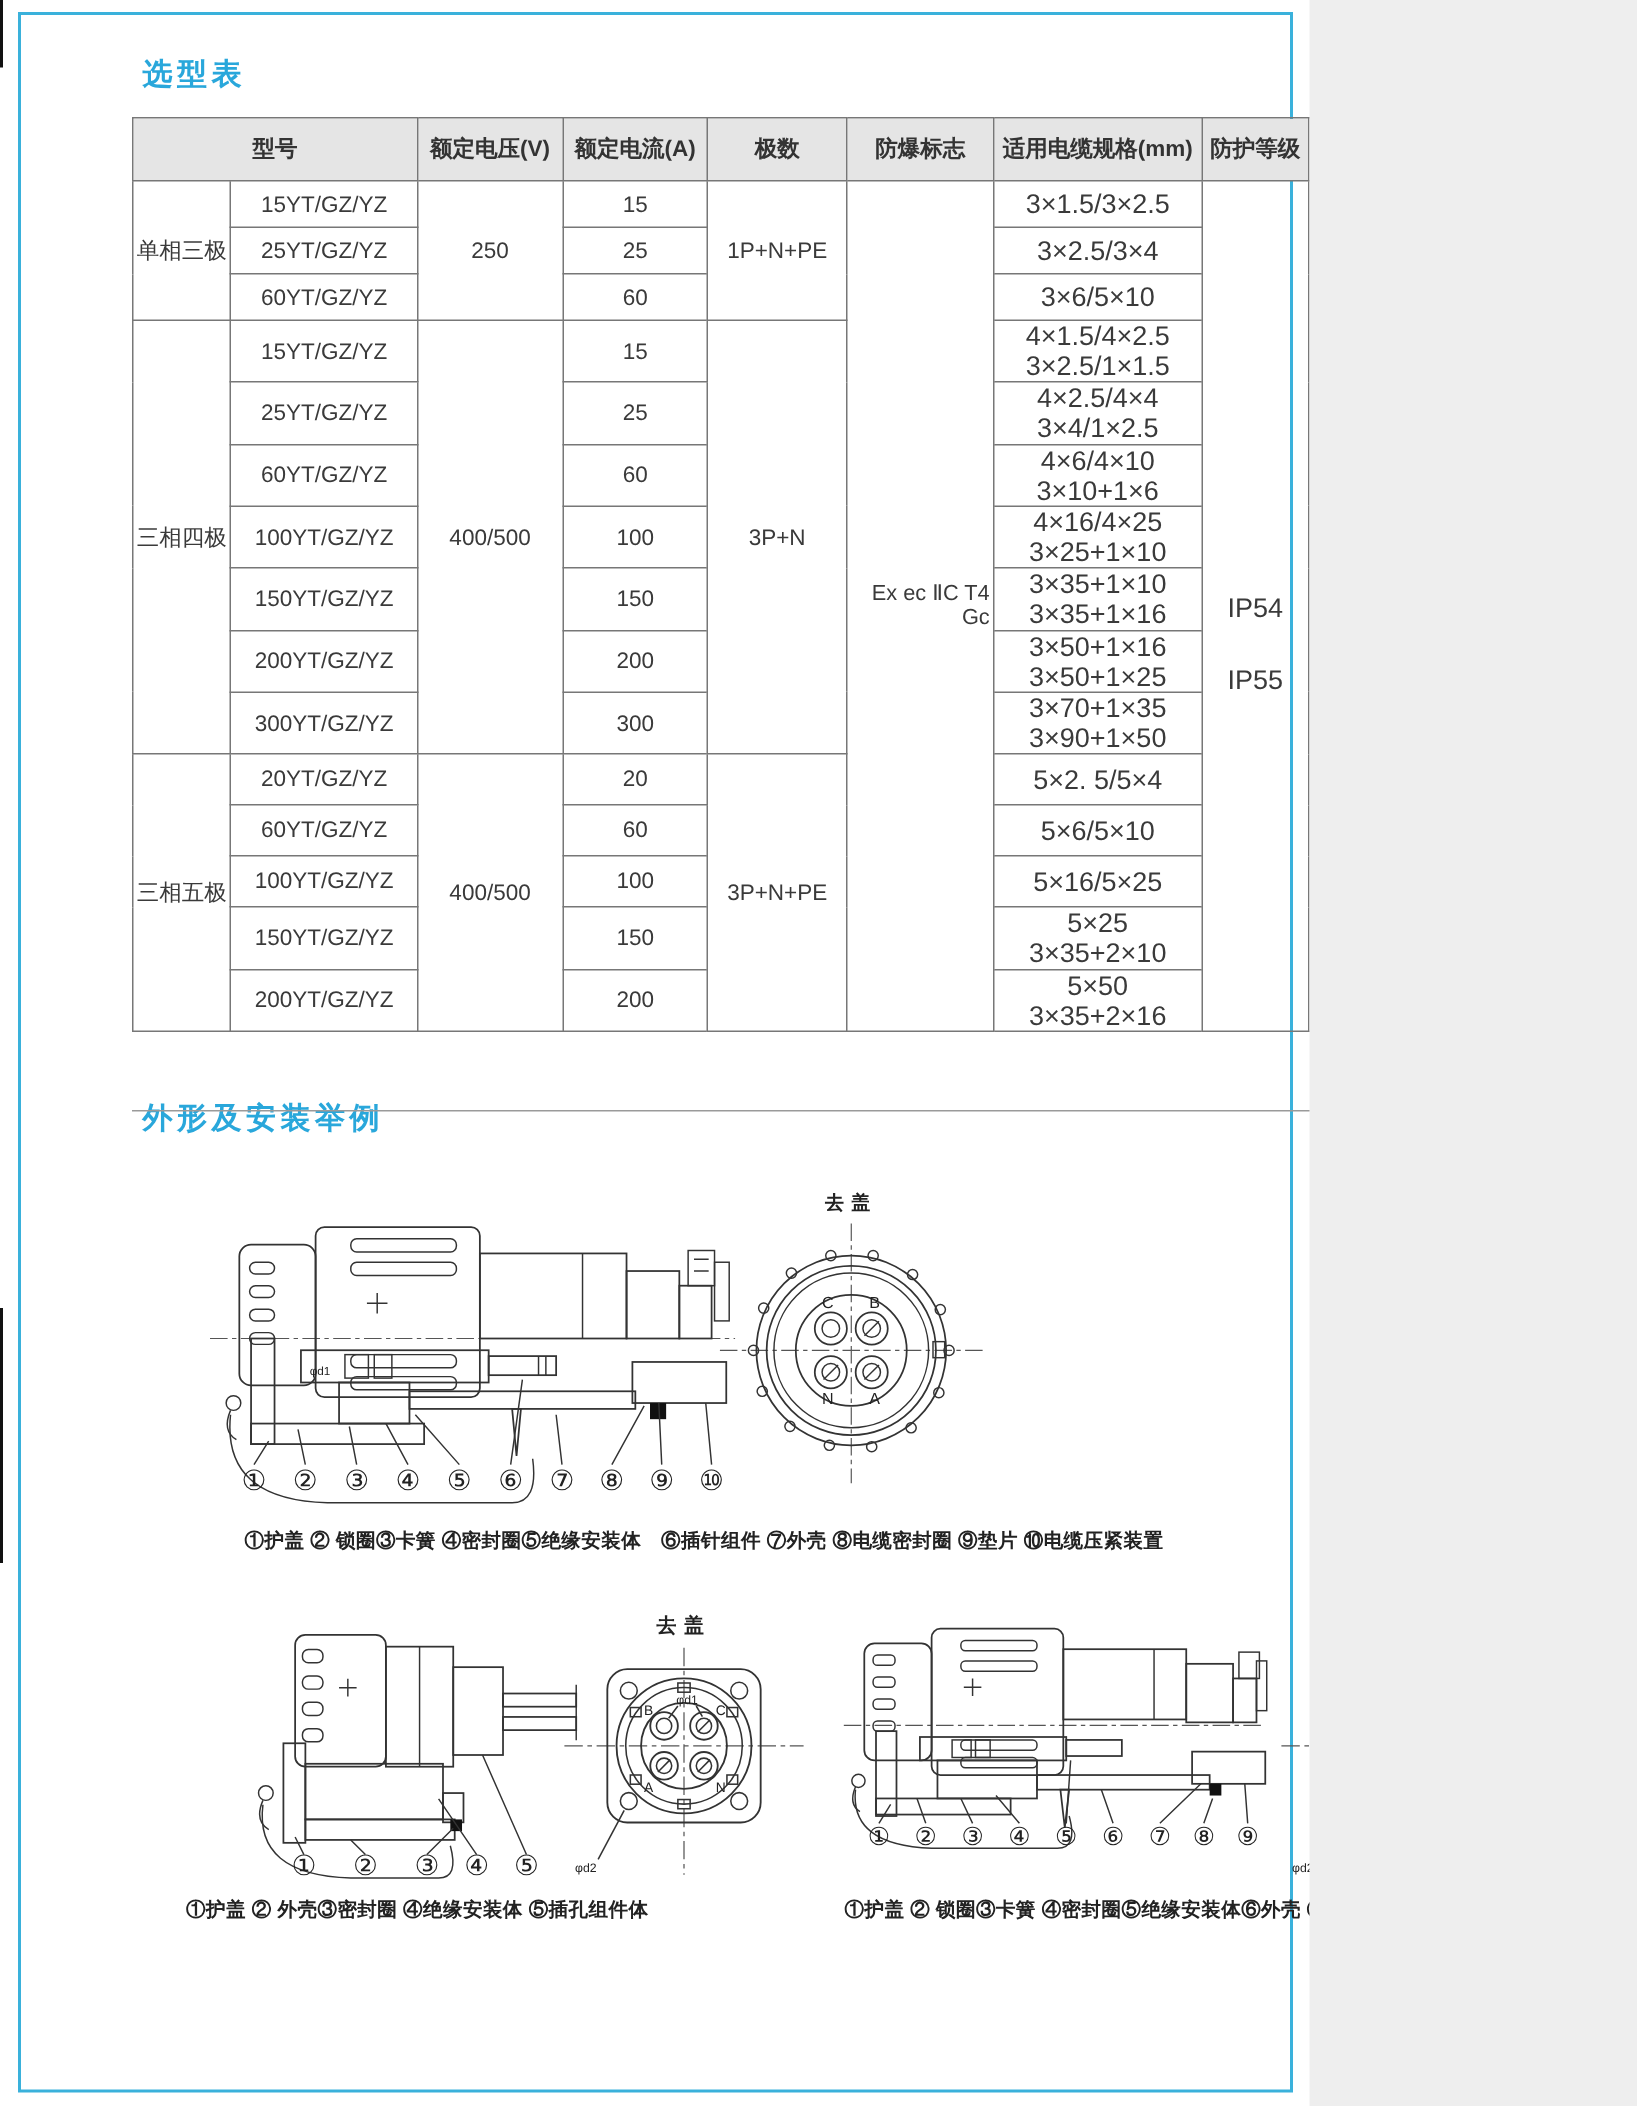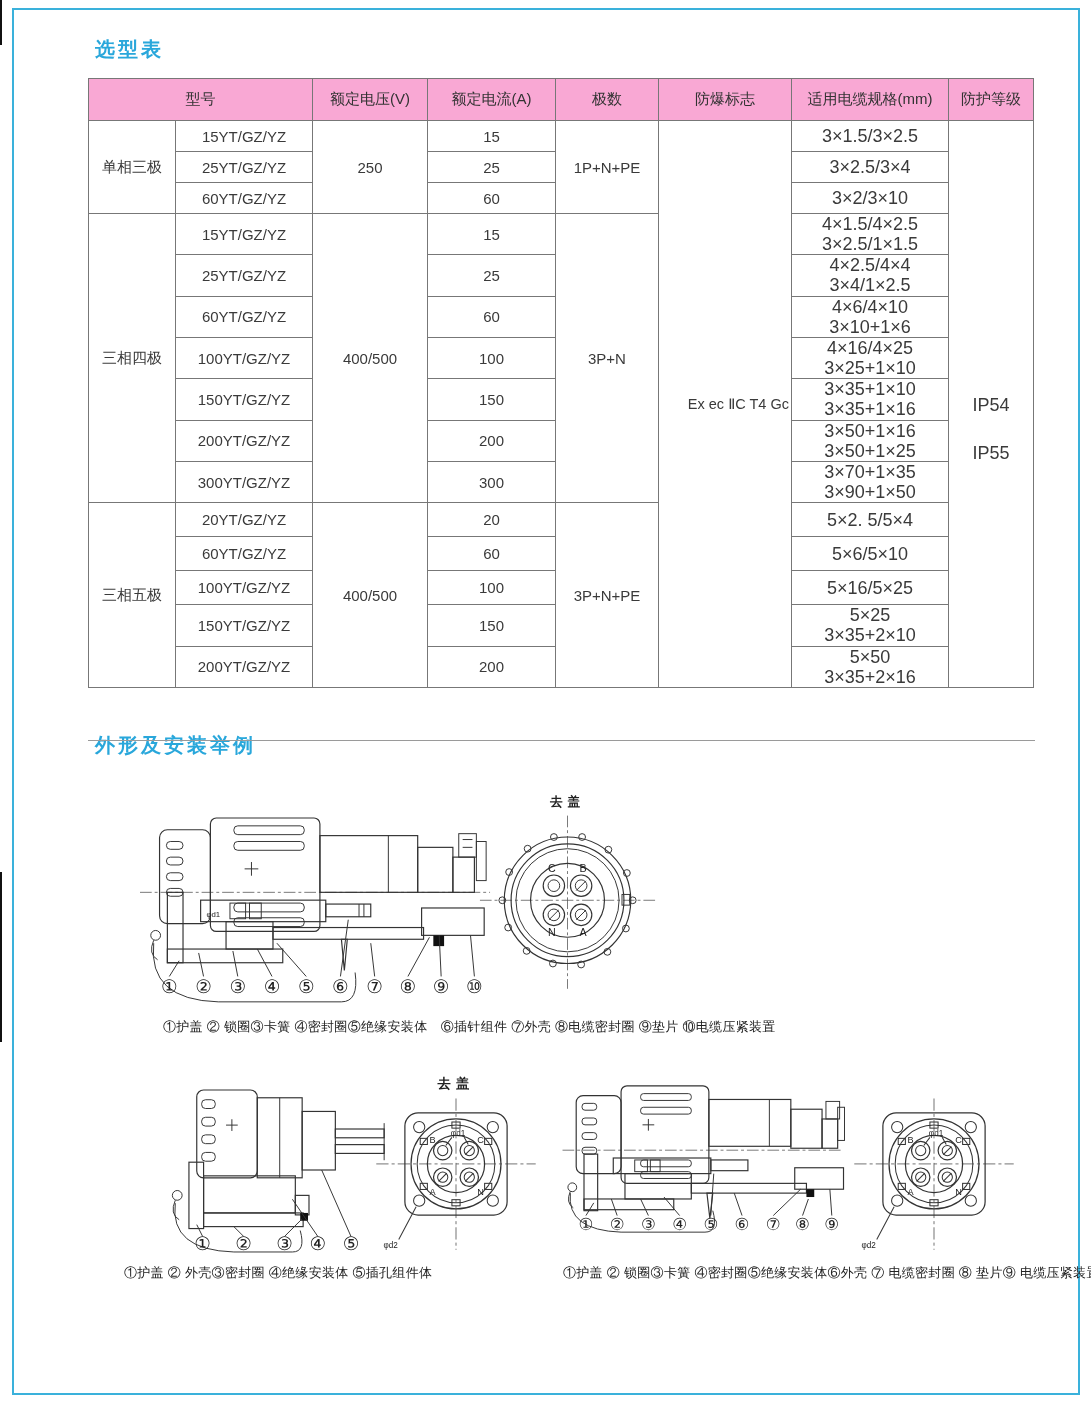--- a/index.html
+++ b/index.html
@@ -1,31 +1,31 @@
 <!DOCTYPE html>
 <html><head>
 <meta charset="utf-8">
 <style>
   html,body{margin:0;padding:0;background:#eee;}
-  .page{position:relative;width:1091px;height:1404px;background:#fff;overflow:hidden;
+  .page{position:relative;width:873px;height:1404px;background:#fff;overflow:hidden;
         font-family:"Liberation Sans",sans-serif;color:#333;}
   .frame{position:absolute;left:12px;top:8px;right:11px;bottom:9px;border:2px solid #3ab1db;}
   .edge-mark{position:absolute;background:#111;}
   .sec-title{position:absolute;color:#29a7db;font-size:20px;font-weight:bold;letter-spacing:3px;}
   .rule{position:absolute;height:1px;background:#9a9a9a;}
   table.tbl{position:absolute;left:88px;top:78px;border-collapse:collapse;table-layout:fixed;}
   .tbl td,.tbl th{border:1px solid #777;text-align:center;vertical-align:middle;
         font-size:15px;color:#3a3a3a;padding:0 2px;overflow:hidden;}
-  .tbl thead th{background:#f9a8d4;font-weight:normal;color:#333;}
+  .tbl thead th{background:#e5e5e5;font-weight:bold;color:#333;}
   tr.hr{height:42px;} tr.r31{height:31px;} tr.r34{height:34px;}
   td.cable{font-size:18px;line-height:1.12;margin-top:12px;}
   td.exmark{font-size:14.5px;text-align:right;}
   td.ip .ip-line{position:relative;top:26px;margin:27px 0;font-size:18px;}
   .fig{position:absolute;}
-  .legend{position:absolute;font-size:13px;font-weight:normal;color:#222;white-space:nowrap;letter-spacing:0.3px;}
+  .legend{position:absolute;font-size:13px;font-weight:bold;color:#222;white-space:nowrap;letter-spacing:0.3px;}
   svg .ln{fill:none;stroke:#333;stroke-width:1.2;}
   svg .lnt{fill:none;stroke:#333;stroke-width:1;}
   svg .cl{fill:none;stroke:#555;stroke-width:0.8;stroke-dasharray:12 3 3 3;}
   svg .co{font-size:19px;fill:#222;text-anchor:middle;font-family:"Liberation Sans",sans-serif;}
   svg .co2{font-size:17px;fill:#222;text-anchor:middle;font-family:"Liberation Sans",sans-serif;}
   svg .lab{fill:#222;text-anchor:middle;font-family:"Liberation Sans",sans-serif;}
   svg .dim{font-size:8px;fill:#222;text-anchor:middle;font-family:"Liberation Sans",sans-serif;}
   svg .cap{font-size:13px;font-weight:bold;letter-spacing:5px;fill:#222;text-anchor:middle;}
 </style>
 </head>
@@ -82,21 +82,21 @@
         <td>25</td>
         <td class="cable">
             <div>3×2.5/3×4</div>
             <div></div>
           </td>
       </tr>
       <tr class="r31">
         <td>60YT/GZ/YZ</td>
         <td>60</td>
         <td class="cable">
-            <div>3×2/3×10</div>
+            <div>3×6/5×10</div>
             <div></div>
           </td>
       </tr>
 
       <tr class="r34">
         <td rowspan="7">三相四极</td>
         <td>15YT/GZ/YZ</td>
         <td rowspan="7">400/500</td>
         <td>15</td>
         <td rowspan="7">3P+N</td>

